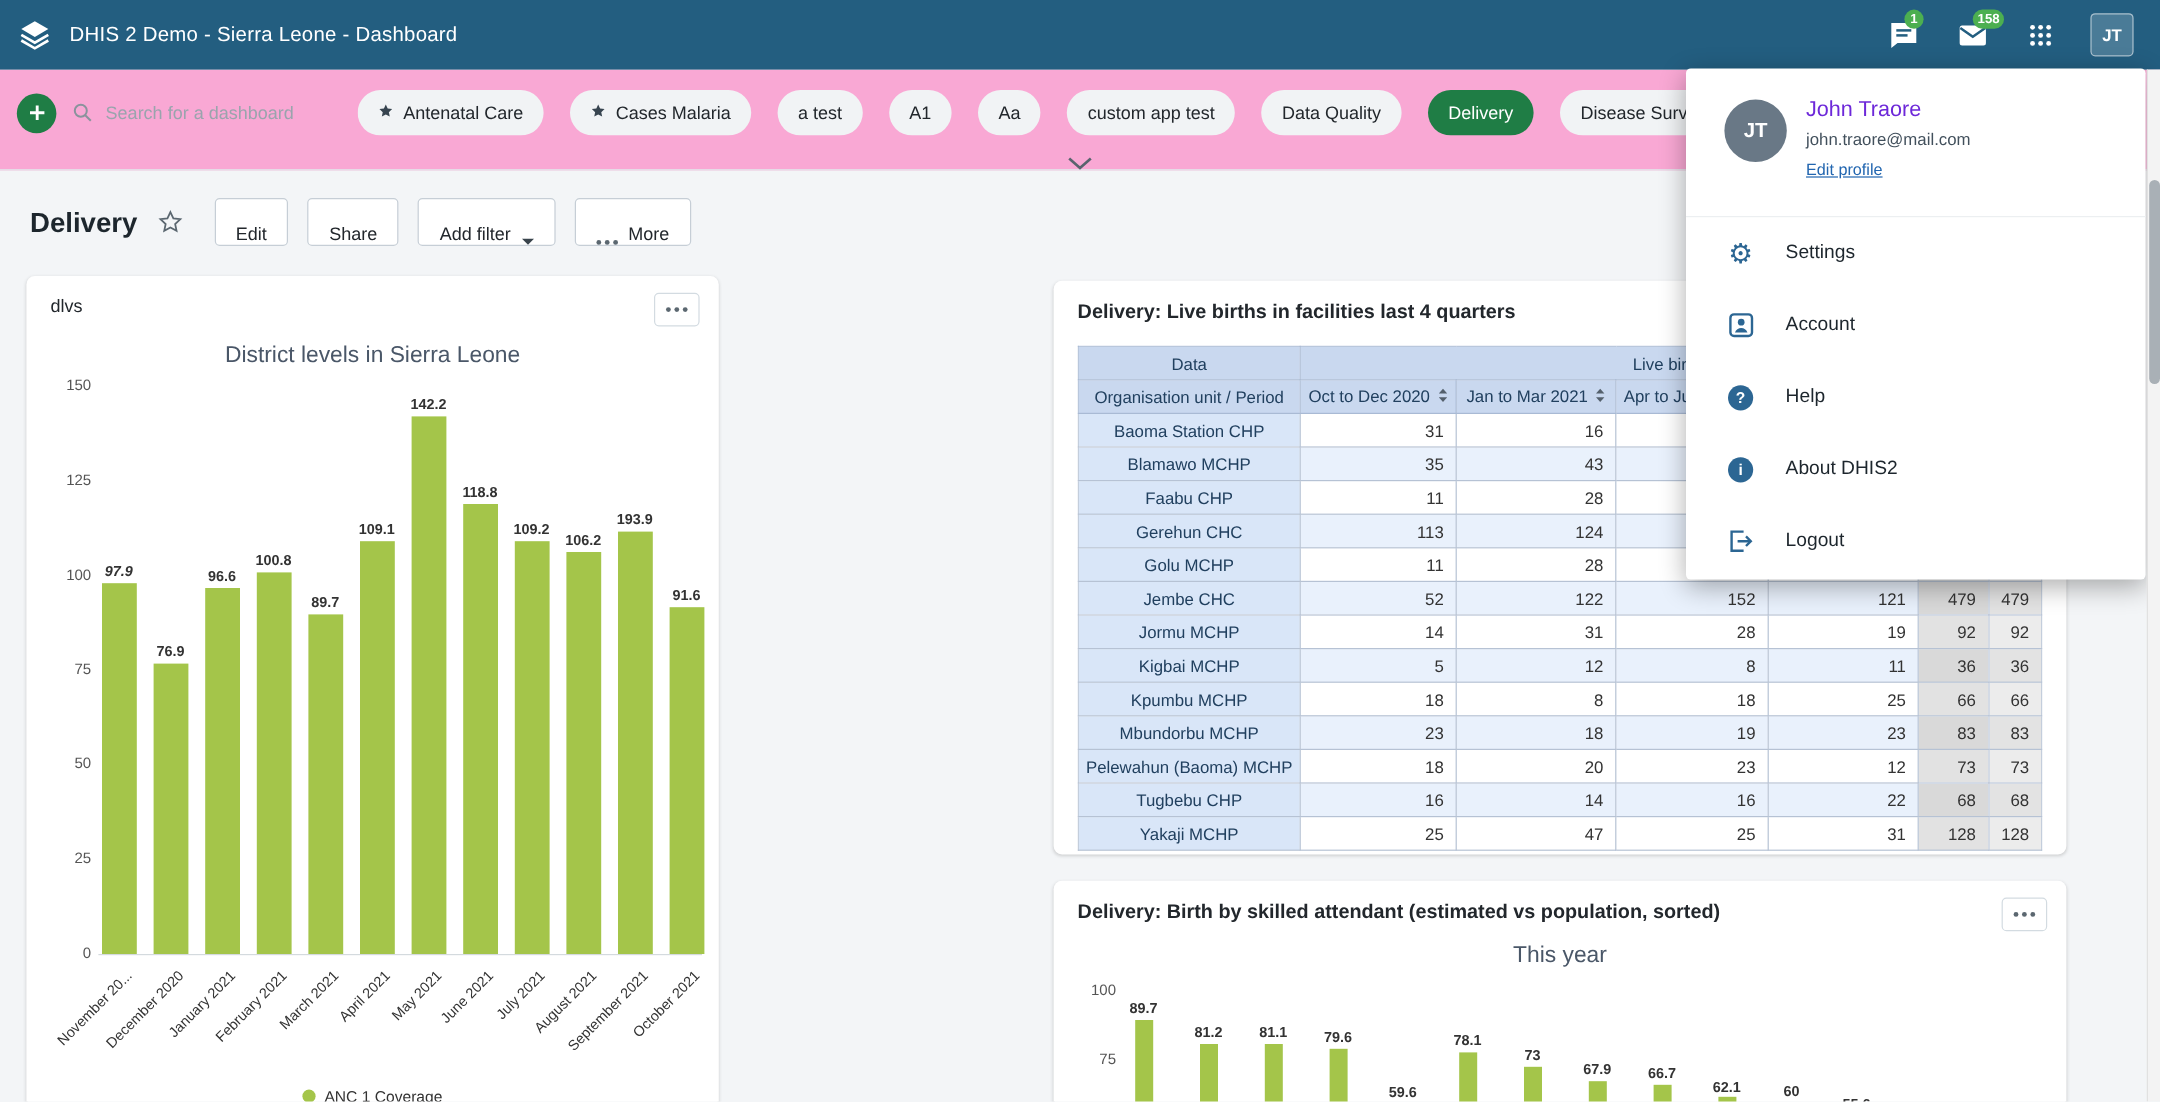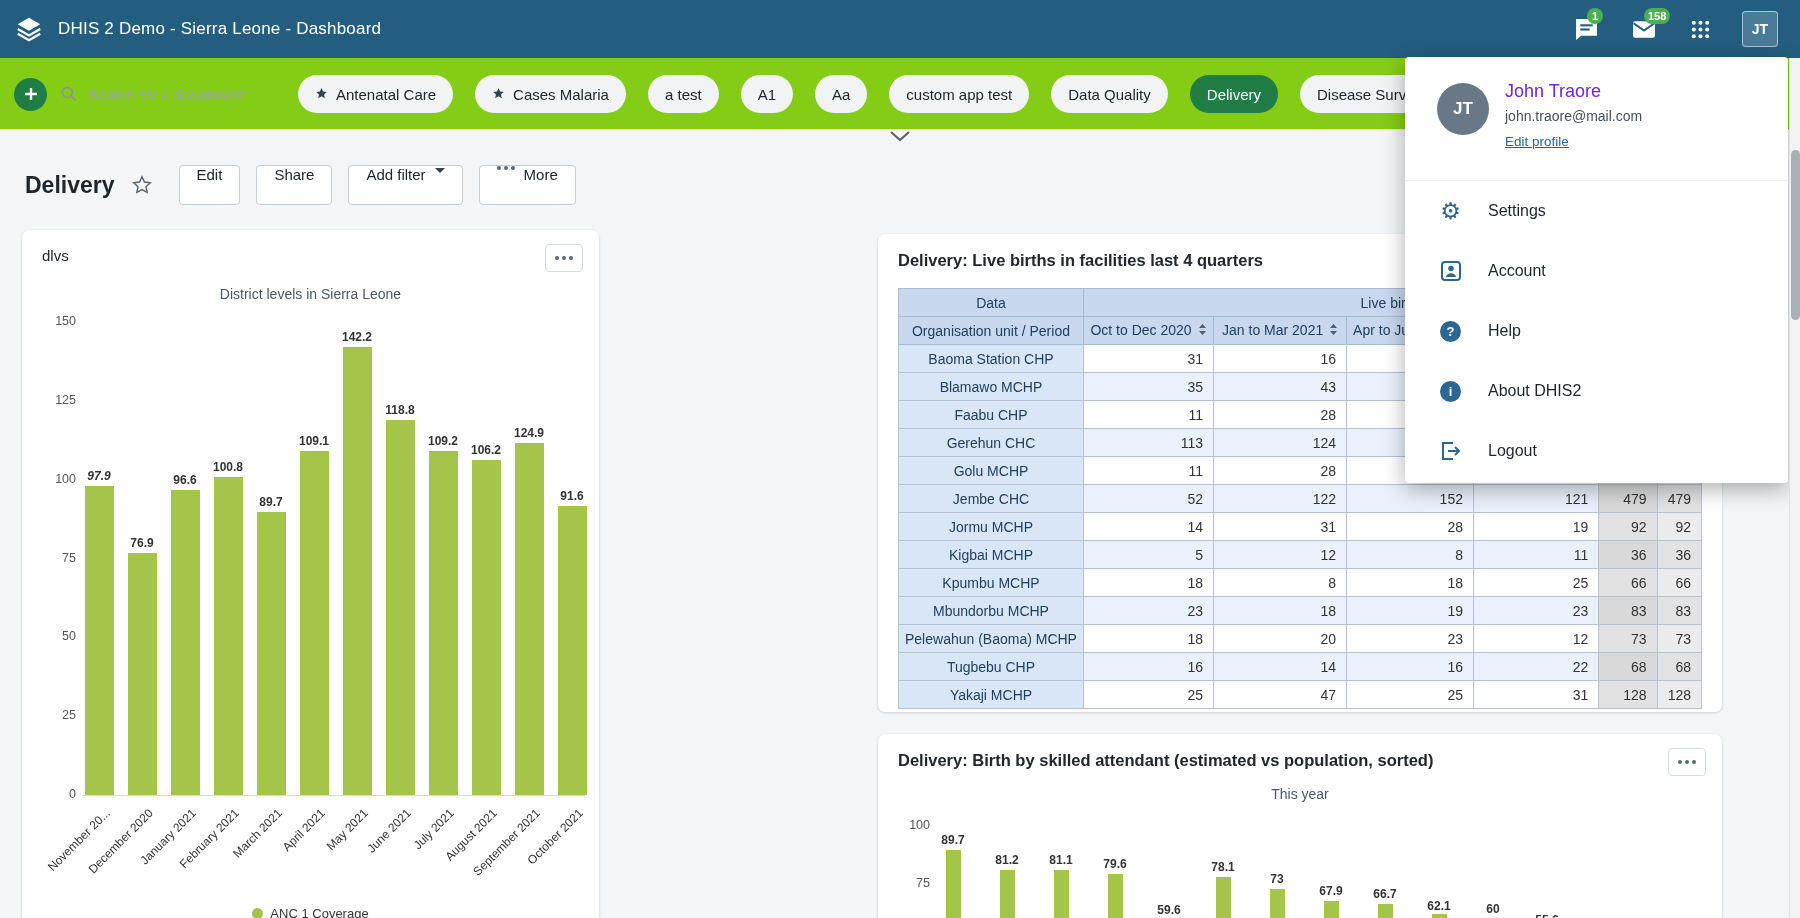--- a/index.html
+++ b/index.html
@@ -12,50 +12,50 @@
   
   .topbar{position:absolute;top:0;left:0;right:0;height:58px;background:var(--topbar);display:flex;align-items:center;z-index:20;color:#fff}
   .logo{width:58px;height:58px;display:flex;align-items:center;justify-content:center;cursor:pointer}
   .tb-title{font-size:17px;font-weight:500;letter-spacing:.2px}
   .tb-right{margin-left:auto;display:flex;align-items:center;gap:28px;padding-right:22px}
   .tb-btn{position:relative;background:none;border:none;cursor:pointer;padding:2px;display:flex}
   .badge{position:absolute;top:-7px;left:15px;background:var(--badge);color:#fff;font-size:11px;line-height:16px;height:16px;min-width:16px;border-radius:9px;padding:0 4px;text-align:center;font-weight:700}
   .avatar-btn{width:36px;height:36px;border-radius:4px;background:rgba(255,255,255,.18);border:1px solid rgba(255,255,255,.55);color:#fff;font-size:14px;font-weight:700;display:flex;align-items:center;justify-content:center;cursor:pointer}
 
   
-  .dashbar{position:absolute;top:58px;left:0;right:0;height:72px;background:#84cc16;border-bottom:1px solid #e3e8ec;z-index:5}
+  .dashbar{position:absolute;top:58px;left:0;right:0;height:84px;background:#f9a8d4;border-bottom:1px solid #e3e8ec;z-index:5}
   .dash-row{display:flex;align-items:center;height:62px;padding:10px 0 0 14px}
   .add-btn{width:33px;height:33px;border-radius:50%;background:var(--accent);border:none;cursor:pointer;flex:0 0 auto;display:flex;align-items:center;justify-content:center}
   .search{display:flex;align-items:center;gap:9px;width:235px;flex:0 0 auto;padding-left:12px}
   .search input{border:none;outline:none;font-size:15px;color:#333;width:190px;background:transparent}
   ::placeholder{color:#9aa4ad}
   .chips{display:flex;align-items:center;gap:22px;margin-left:16px;overflow:hidden;white-space:nowrap;flex:1}
   .chip{height:38px;border-radius:19px;background:#f1f3f5;border:none;padding:0 17px;font-size:15px;color:#22272c;display:flex;align-items:center;gap:8px;cursor:pointer;flex:0 0 auto;font-family:inherit}
   .chip.active{background:var(--accent);color:#fff}
   .collapse{position:absolute;top:70px;left:0;right:0;display:flex;justify-content:center;height:20px;cursor:pointer}
 
   
   .titlebar{position:absolute;top:165px;left:25px;display:flex;align-items:center;gap:16px;z-index:1}
   .titlebar h1{font-size:23px;color:#1d262d;font-weight:700}
   .tstar{cursor:pointer;display:flex;background:none;border:none}
-  .btn{height:40px;border:1px solid #c6ced6;background:#fff;border-radius:4px;font-size:15px;color:#22272c;padding:0 17px;display:flex;align-items:flex-start;gap:9px;cursor:pointer;font-family:inherit}
+  .btn{height:40px;border:1px solid #c6ced6;background:#fff;border-radius:4px;font-size:15px;color:#22272c;padding:0 17px;display:flex;align-items:flex-end;gap:9px;cursor:pointer;font-family:inherit}
   .btn-group{display:flex;gap:16px;margin-left:10px}
   .caret{width:0;height:0;border-left:5px solid transparent;border-right:5px solid transparent;border-top:5px solid #39434c;margin-top:2px}
   .dots{display:flex;gap:3px;align-items:center}
   .dots i{width:4px;height:4px;border-radius:50%;background:#5b6770}
 
   
   .card{position:absolute;background:#fff;border-radius:7px;box-shadow:0 1px 3px rgba(0,0,0,.16);overflow:hidden}
   .card1{left:22px;top:230px;width:577px;height:700px}
   .card2{left:878px;top:234px;width:844px;height:478px}
   .card3{left:878px;top:734px;width:844px;height:400px}
   .card-title{position:absolute;left:20px;top:17px;font-size:15px;color:#22272c;z-index:2}
   .card-title.bold{font-size:16.5px;font-weight:700}
   .more-btn{position:absolute;right:16px;top:14px;width:38px;height:28px;border:1px solid #d3dbe1;background:#fff;border-radius:4px;display:flex;align-items:center;justify-content:center;cursor:pointer;z-index:2}
-  .chart-title{position:absolute;left:0;right:0;text-align:center;font-size:14px;color:#4a5768}
+  .chart-title{position:absolute;left:0;right:0;text-align:center;font-size:19px;color:#4a5768}
 
   
   .chartbox{position:absolute;left:0;top:0;right:0;bottom:0;overflow:hidden}
   .vbar{position:absolute}
   .blab{position:absolute;width:64px;text-align:center;font-size:12px;font-weight:700;color:#333}
   .blab2{width:50px}
   .cat{position:absolute;font-size:12px;color:#333;white-space:nowrap;transform:translateX(-100%) rotate(-45deg);transform-origin:100% 0}
   .ytick{position:absolute;text-align:right;font-size:12.5px;color:#555}
   .axisline{position:absolute;border-top:1px solid #d4dade;height:0}
   .legend{position:absolute;left:0;right:0;top:676px;display:flex;align-items:center;justify-content:center;gap:7px;font-size:13px;color:#333}
@@ -270,21 +270,21 @@
         <div class="vbar" style="left: 363.5px; top: 190.384px; width: 29px; height: 374.616px; background: var(--green);"></div>
         <div class="blab" style="left: 346px; top: 173.384px;">118.8</div>
         <div class="cat" style="left: 382px; top: 576px;">June 2021</div>
         <div class="vbar" style="left: 406.5px; top: 220.656px; width: 29px; height: 344.344px; background: var(--green);"></div>
         <div class="blab" style="left: 389px; top: 203.656px;">109.2</div>
         <div class="cat" style="left: 425px; top: 576px;">July 2021</div>
         <div class="vbar" style="left: 449.5px; top: 230.116px; width: 29px; height: 334.884px; background: var(--green);"></div>
         <div class="blab" style="left: 432px; top: 213.116px;">106.2</div>
         <div class="cat" style="left: 468px; top: 576px;">August 2021</div>
         <div class="vbar" style="left: 492.5px; top: 212.773px; width: 29px; height: 352.227px; background: var(--green);"></div>
-        <div class="blab" style="left: 475px; top: 195.773px;">124.9</div>
+        <div class="blab" style="left: 475px; top: 195.773px;">193.9</div>
         <div class="cat" style="left: 511px; top: 576px;">September 2021</div>
         <div class="vbar" style="left: 535.5px; top: 276.155px; width: 29px; height: 288.845px; background: var(--green);"></div>
         <div class="blab" style="left: 518px; top: 259.155px;">91.6</div>
         <div class="cat" style="left: 554px; top: 576px;">October 2021</div>
         <div class="legend">
           <span class="ldot" style="background: var(--green);"></span>
           <span>ANC 1 Coverage</span>
         </div>
       </div>
   </section>

